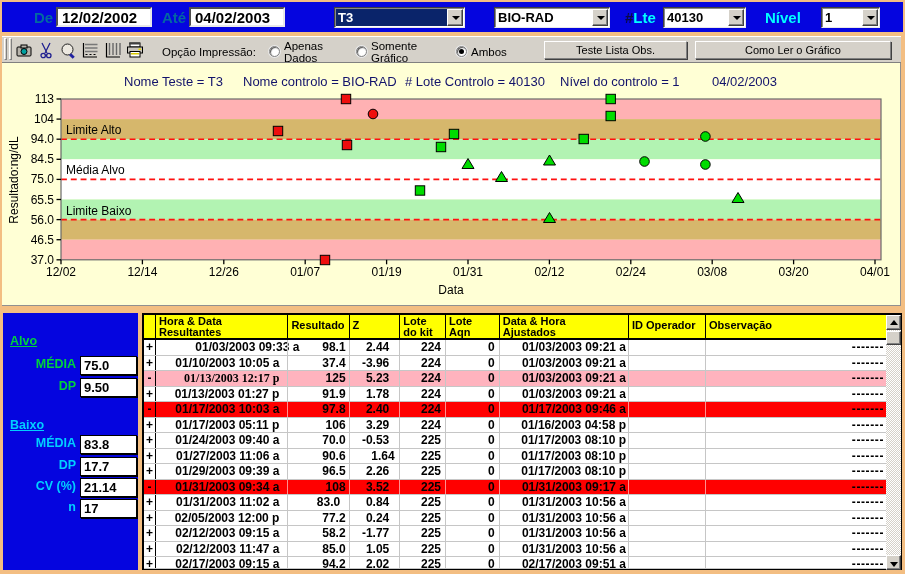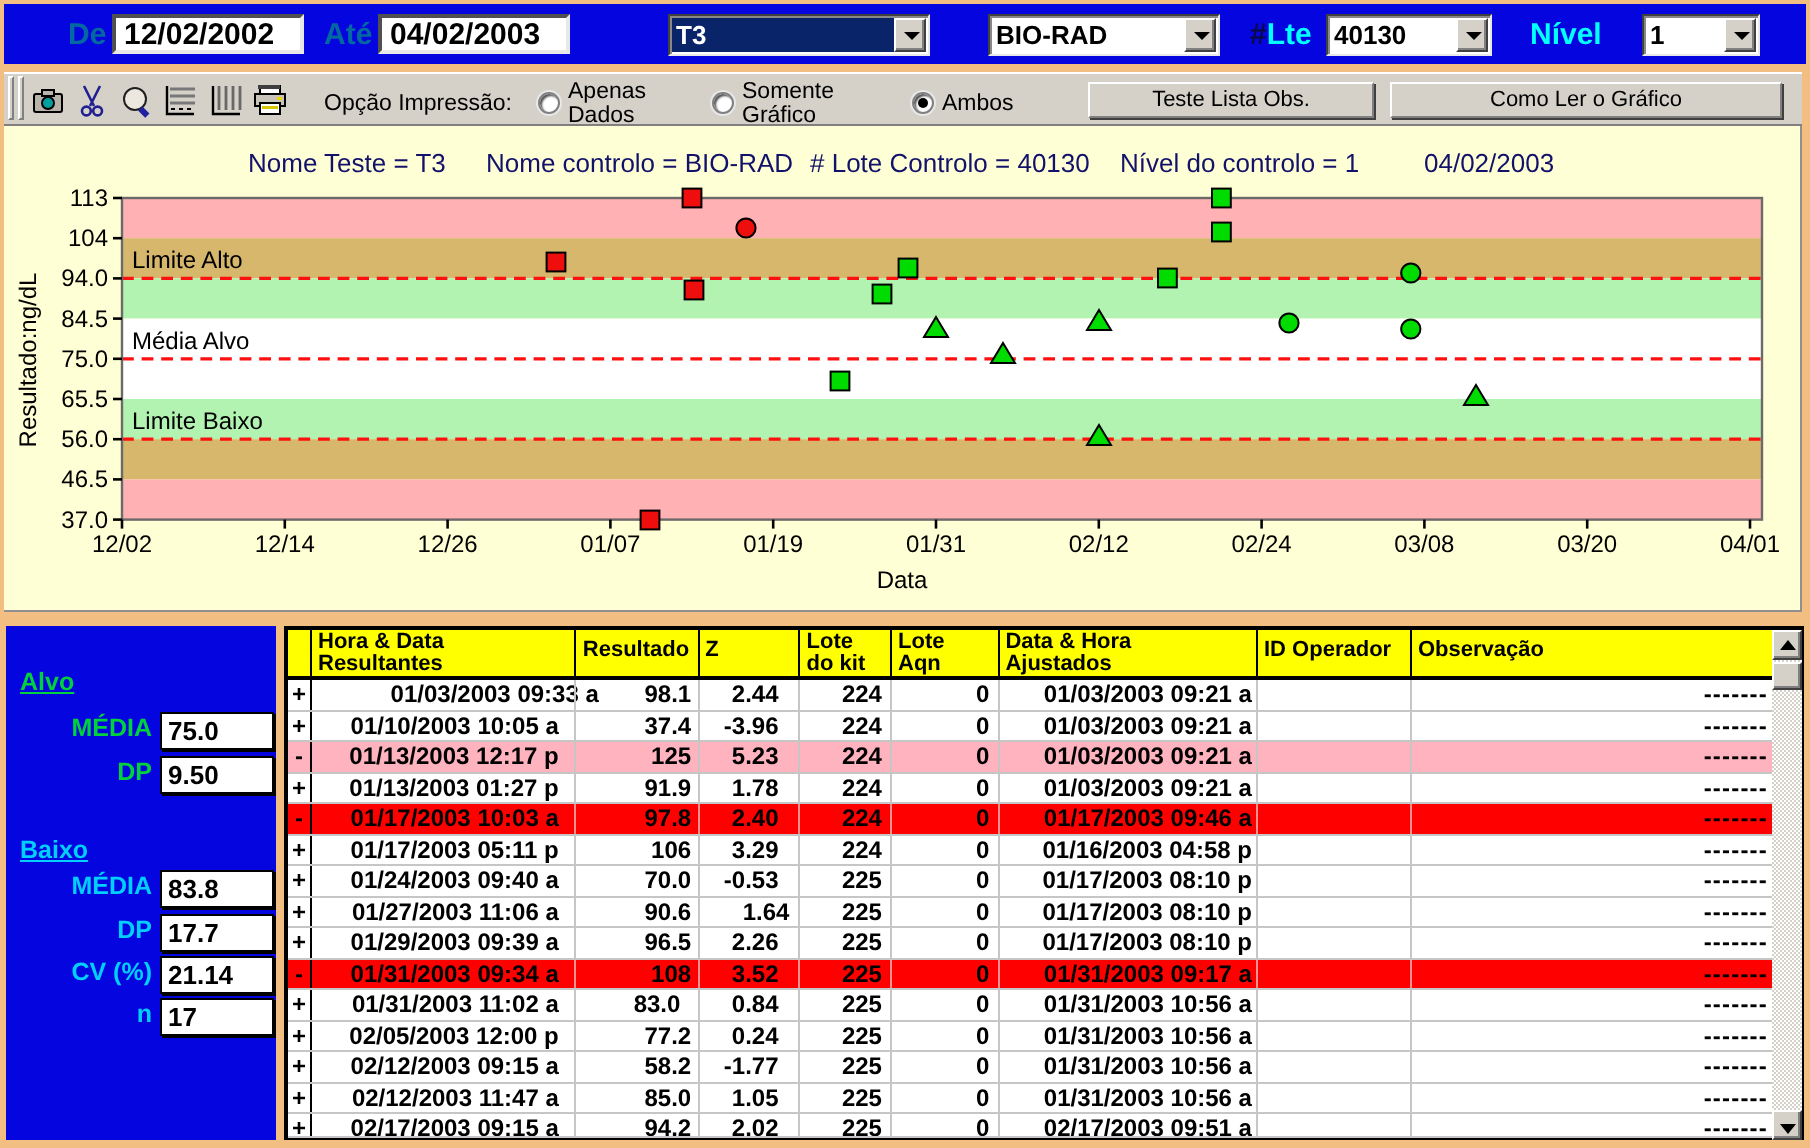--- a/index.html
+++ b/index.html
@@ -254,21 +254,21 @@
 <div style="position:absolute;left:143.4px;top:0;width:1px;height:15.48px;background:#C6C6C6;"></div>
 <div style="position:absolute;left:204.6px;top:0;width:1px;height:15.48px;background:#C6C6C6;"></div>
 <div style="position:absolute;left:255.3px;top:0;width:1px;height:15.48px;background:#C6C6C6;"></div>
 <div style="position:absolute;left:301px;top:0;width:1px;height:15.48px;background:#C6C6C6;"></div>
 <div style="position:absolute;left:354.7px;top:0;width:1px;height:15.48px;background:#C6C6C6;"></div>
 <div style="position:absolute;left:484px;top:0;width:1px;height:15.48px;background:#C6C6C6;"></div>
 <div style="position:absolute;left:561px;top:0;width:1px;height:15.48px;background:#C6C6C6;"></div>
 </div>
 <div class="row" style="left:144px;top:371.26px;height:15.48px;background:#FFB3BE;">
 <div class="cell" style="left:0px;width:11px;text-align:center;">-</div>
-<div class="cell" style="left:11px;width:132.4px;text-align:right;padding-right:8px;">01/13/2003 12:17 p</div>
+<div class="cell" style="left:11px;width:132.4px;text-align:right;padding-right:8px;font-family:Liberation Serif, serif;">01/13/2003 12:17 p</div>
 <div class="cell" style="left:143.4px;width:61.19999999999999px;text-align:right;padding-right:3px;">125</div>
 <div class="cell" style="left:204.6px;width:50.70000000000002px;text-align:right;padding-right:10px;">5.23</div>
 <div class="cell" style="left:255.3px;width:45.69999999999999px;text-align:right;padding-right:4px;">224</div>
 <div class="cell" style="left:301px;width:53.69999999999999px;text-align:right;padding-right:4px;">0</div>
 <div class="cell" style="left:354.7px;width:129.3px;text-align:right;padding-right:2px;">01/03/2003 09:21 a</div>
 <div class="cell" style="left:484px;width:77px;text-align:right;padding-right:4px;"></div>
 <div class="cell" style="left:561px;width:181px;text-align:right;padding-right:2px;"><span style="letter-spacing:0.6px;">-------</span></div>
 <div style="position:absolute;left:11px;top:0;width:1px;height:15.48px;background:#000;"></div>
 <div style="position:absolute;left:143.4px;top:0;width:1px;height:15.48px;background:#C6C6C6;"></div>
 <div style="position:absolute;left:204.6px;top:0;width:1px;height:15.48px;background:#C6C6C6;"></div>

